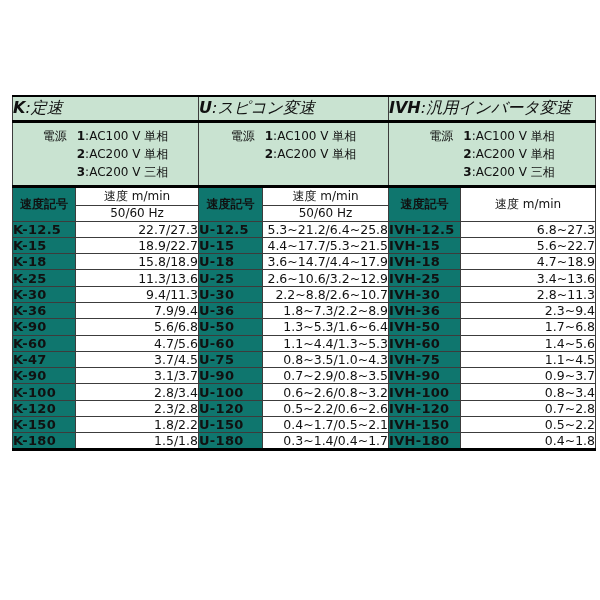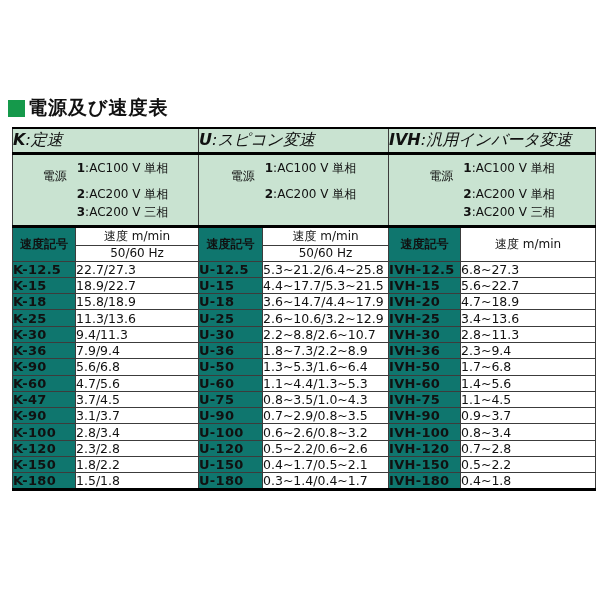--- a/index.html
+++ b/index.html
@@ -43,47 +43,43 @@
   
   tr.power-row td {
     height:56px; border-bottom:3px solid #000;
     text-align:center; vertical-align:top;
   }
   .power-block {
     display:inline-block; text-align:left;
     font-size:12px; line-height:18px; padding-top:4px;
   }
   .power-line { display:flex; }
-  .power-label { display:inline-block; width:34px; white-space:pre;margin-top:8px; }
+  .power-label { display:inline-block; width:34px; white-space:pre; }
   .power-num { font-weight:bold; }
 
   
   tr.colhead-row th, tr.colhead-row2 th { font-size:12px; text-align:center; }
   tr.colhead-row th { height:16px; }
   tr.colhead-row2 th { height:16px; }
   th.symhead { font-weight:bold; font-size:12.5px; }
 
   
   tbody td { height:16.3px; font-size:12.5px; }
   tbody td.sym {
     font-weight:bold; font-size:13px; text-align:left;
     letter-spacing:0.3px;
   }
-  tbody td.val { text-align:left; }
+  tbody td.val { text-align:right; }
   tbody tr:last-child td { border-bottom:3px solid #000; }
 </style>
 </head>
 <body>
 
 <div class="page">
 
-  <div class="title-row">
-    <span class="title-square"></span>
-    <span class="title-text">電源及び速度表</span>
-  </div>
 
   <table class="speed-table">
     <colgroup>
       <col style="width:63px">
         <col style="width:123px">
       <col style="width:64px">
         <col style="width:126px">
       <col style="width:72px">
         <col style="width:135px">
     </colgroup>
@@ -175,21 +171,21 @@
           <td class="sym beige">U-15</td>
           <td class="val">4.4~17.7/5.3~21.5</td>
           <td class="sym beige">IVH-15</td>
           <td class="val">5.6~22.7</td>
         </tr>
         <tr>
           <td class="sym beige">K-18</td>
           <td class="val">15.8/18.9</td>
           <td class="sym beige">U-18</td>
           <td class="val">3.6~14.7/4.4~17.9</td>
-          <td class="sym beige">IVH-20</td>
+          <td class="sym beige">IVH-18</td>
           <td class="val">4.7~18.9</td>
         </tr>
         <tr>
           <td class="sym beige">K-25</td>
           <td class="val">11.3/13.6</td>
           <td class="sym beige">U-25</td>
           <td class="val">2.6~10.6/3.2~12.9</td>
           <td class="sym beige">IVH-25</td>
           <td class="val">3.4~13.6</td>
         </tr>

